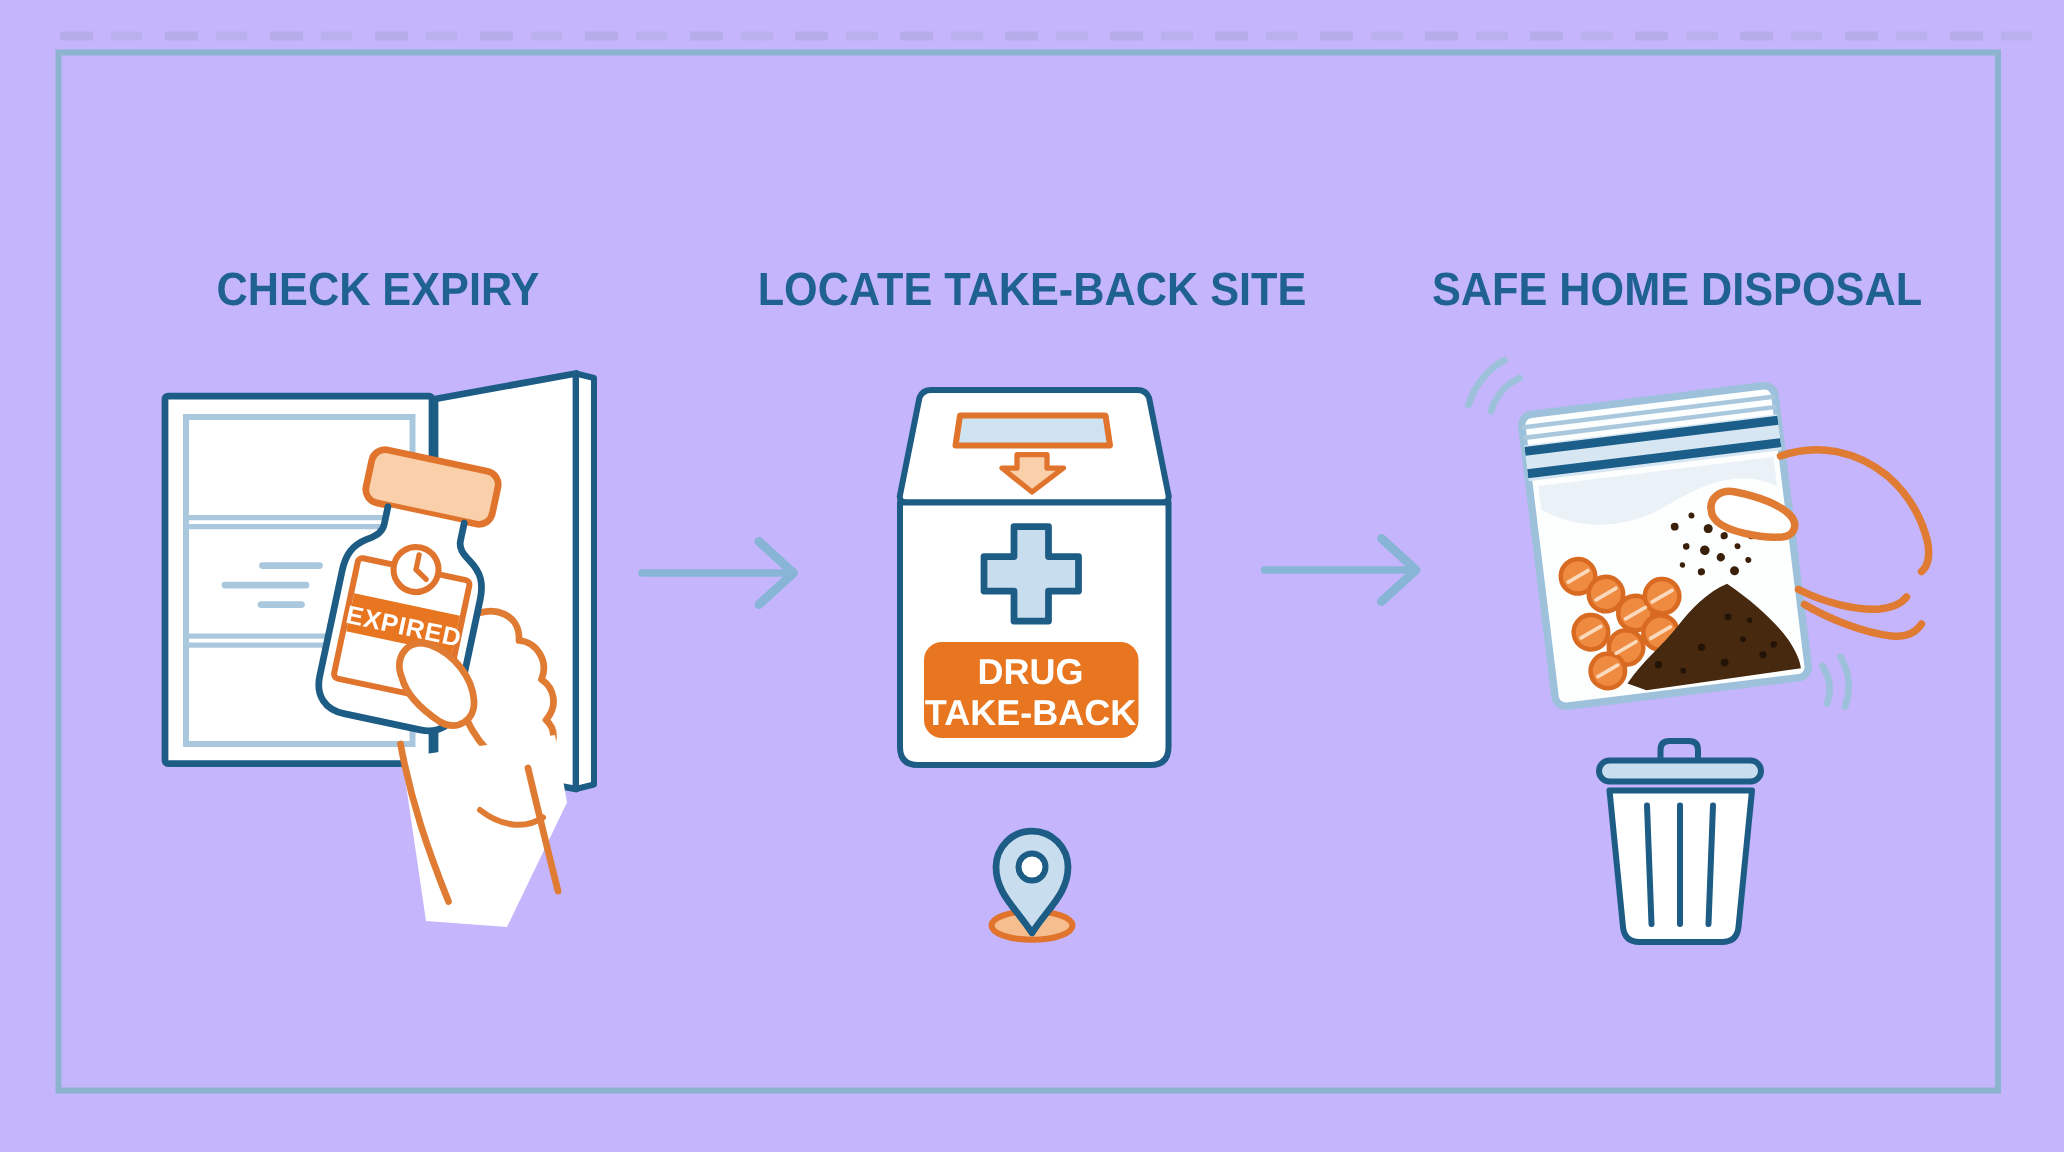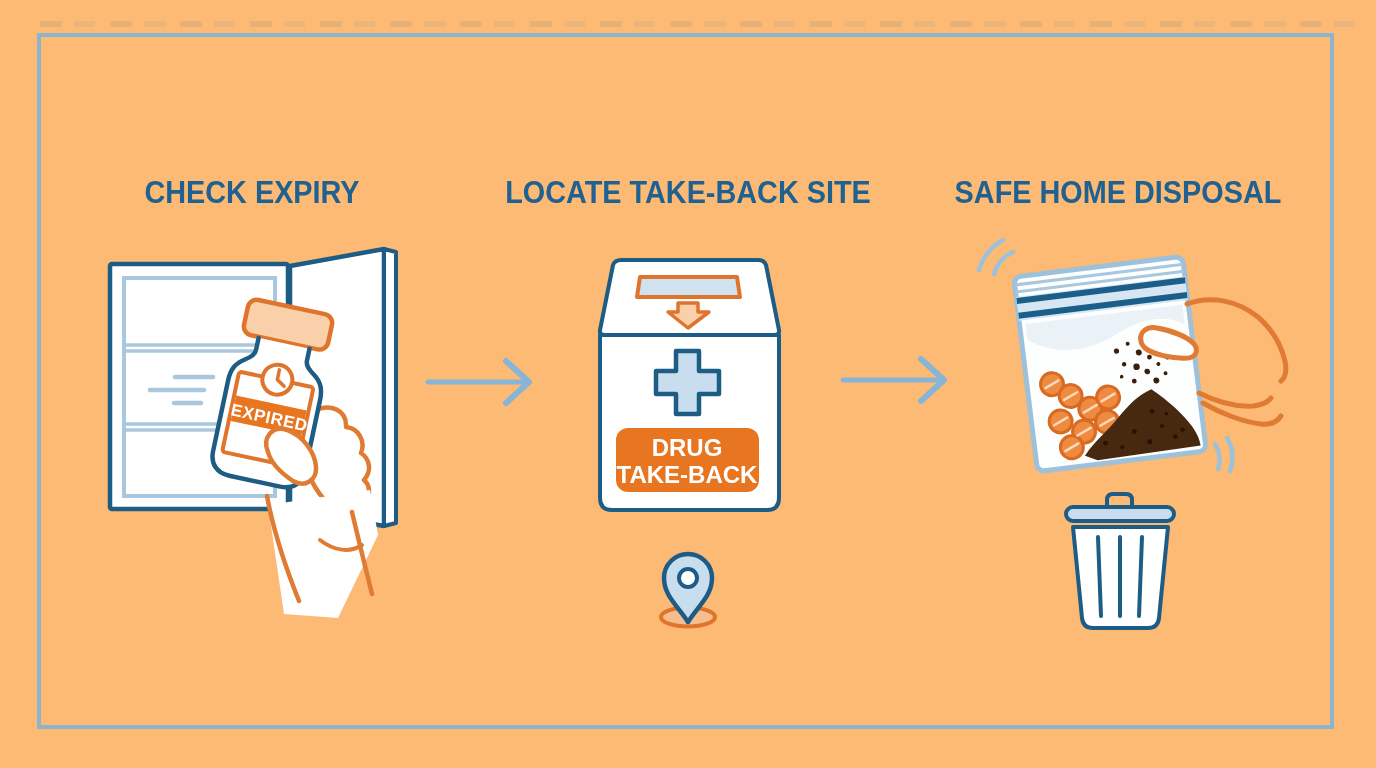--- a/index.html
+++ b/index.html
@@ -1,16 +1,16 @@
 <!DOCTYPE html>
 <html><head>
 <meta charset="utf-8">
 <style>
   html,body{margin:0;padding:0;background:#fff;}
-  .canvas{position:relative;width:1376px;height:768px;background:#fdba74;overflow:hidden;
+  .canvas{position:relative;width:1376px;height:768px;background:#c4b5fd;overflow:hidden;
           font-family:"Liberation Sans", sans-serif;}
   .frame{position:absolute;left:37px;top:33px;width:1297px;height:696px;
          border:4px solid #8cb4cf;box-sizing:border-box;background:transparent;}
   .top-artifact{position:absolute;left:40px;top:21px;width:1330px;height:6px;opacity:.16;
          background:repeating-linear-gradient(90deg,#6b7b86 0 22px,transparent 22px 34px,#8a97a0 34px 55px,transparent 55px 70px);}
   .title{position:absolute;top:176px;width:400px;text-align:center;white-space:nowrap;
          font-size:31px;font-weight:700;color:#1f6190;letter-spacing:0px;
          transform:scaleX(.93);transform-origin:center;line-height:34px;}
   .t1{left:52px;} .t2{left:488px;} .t3{left:918px;}
   svg.art{position:absolute;left:0;top:0;width:1376px;height:768px;}

